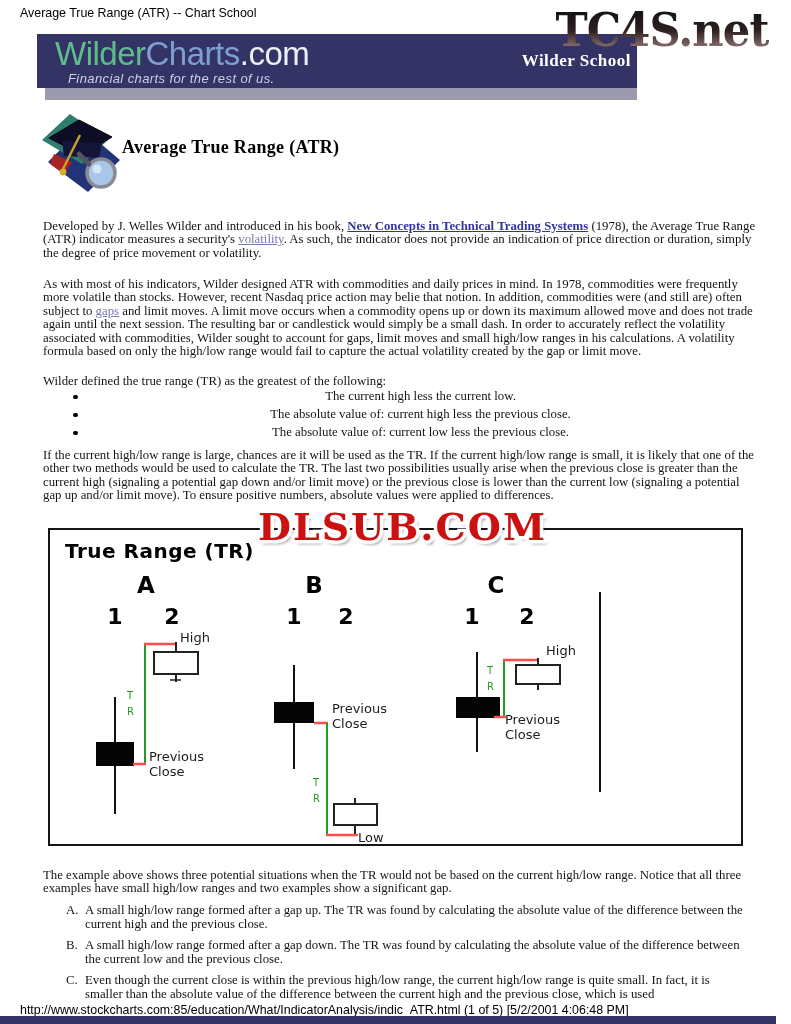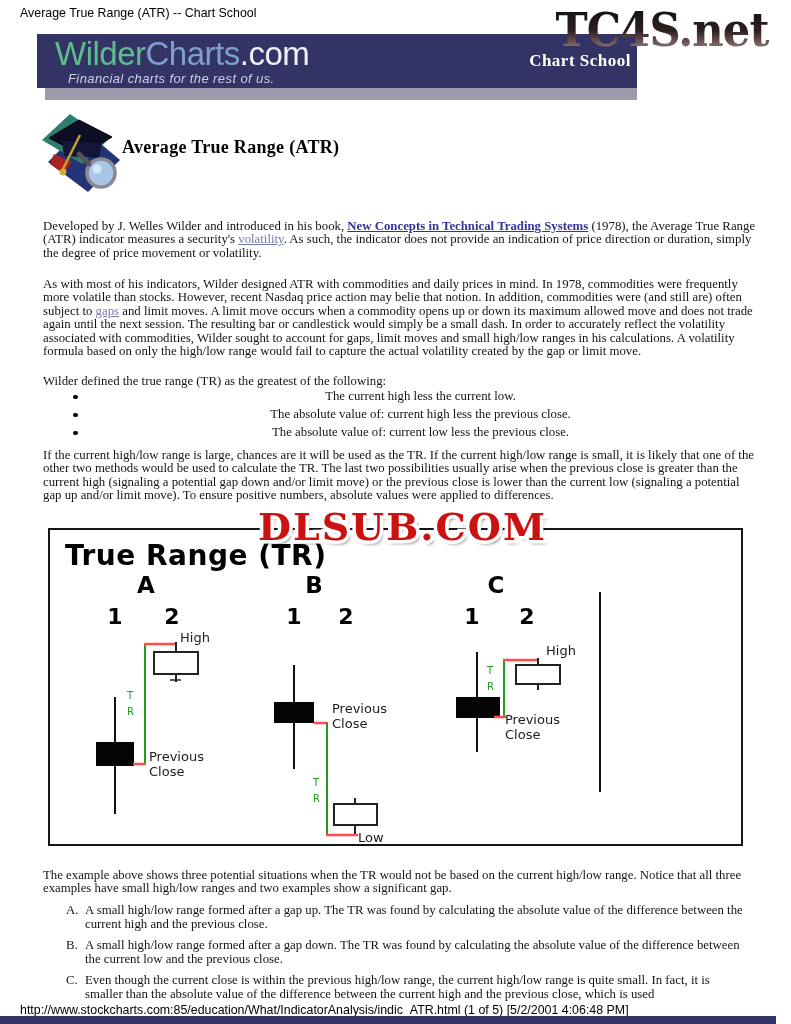--- a/index.html
+++ b/index.html
@@ -60,21 +60,21 @@
   .txlogo span { position:absolute; left:0; top:0; white-space:nowrap; transform:scaleX(.98); transform-origin:left; }
   .txlogo .tx-back { -webkit-text-stroke:8px #ffffff; color:#fff; text-shadow:4px 4px 3px rgba(50,50,50,.5); }
   .txlogo .tx-mid  { -webkit-text-stroke:4px #40100f; color:#40100f; }
   .txlogo .tx-front{ background:linear-gradient(180deg,#d98a84 10%,#c35b57 60%,#b04543 100%);
                      -webkit-background-clip:text; background-clip:text; color:transparent; }
 
   
   .figure { position:absolute; left:48px; top:528px; width:695px; height:318px; border:2px solid #151515; background:#fff; }
   .figure svg { position:absolute; left:0; top:0; }
   .fig-label { position:absolute; font-family:"DejaVu Sans", sans-serif; color:#1b1b1b; }
-  .fig-title { left:15px; top:9px; font-size:28px; font-weight:bold; color:#000; letter-spacing:.5px; }
+  .fig-title { left:15px; top:9px; font-size:20px; font-weight:bold; color:#000; letter-spacing:.5px; }
   .fig-ex { font-size:23px; font-weight:bold; width:30px; text-align:center; top:42px; color:#000; }
   .ex-a { left:81px; } .ex-b { left:249px; } .ex-c { left:431px; }
   .fig-num { font-size:22px; font-weight:bold; width:22px; text-align:center; top:74px; color:#000; }
   .num-a1 { left:54px; } .num-a2 { left:111px; } .num-b1 { left:233px; }
   .num-b2 { left:285px; } .num-c1 { left:411px; } .num-c2 { left:466px; }
   .fig-anno { font-size:13px; line-height:15px; }
   .anno-high-a { left:130px; top:100px; } .anno-pc-a { left:99px; top:219px; width:74px; }
   .anno-pc-b { left:282px; top:171px; width:74px; } .anno-low-b { left:308px; top:300px; }
   .anno-high-c { left:496px; top:113px; } .anno-pc-c { left:455px; top:182px; width:74px; }
   .fig-tr { width:10px; word-break:break-all; line-height:16px; font-size:10px; color:#1f9e1f; }
@@ -85,21 +85,21 @@
 
 <div class="page">
 
   <div class="print-title">Average True Range (ATR) -- Chart School</div>
 
   <div class="tc4s">TC4S.net</div>
 
   <div class="banner">
     <div class="sc-logo"><span class="sc-stock">Wilder</span><span class="sc-charts">Charts</span><span class="sc-com">.com</span></div>
     <div class="sc-tagline">Financial charts for the rest of us.</div>
-    <div class="chart-school">Chart School</div>
+    <div class="chart-school">Wilder School</div>
   </div>
   <div class="gray-strip"></div>
 
   <div class="cap-icon">
     <svg width="82" height="82" viewBox="0 0 82 82">
       <polygon points="42,16 80,48 48,80 8,50" fill="#223377"></polygon>
       <polygon points="30,2 68,28 42,52 2,28" fill="#2f7d6f"></polygon>
       <polygon points="14,42 32,50 24,62 10,52" fill="#aa2222"></polygon>
       <polygon points="39,8 72,25 42,43 9,26" fill="#0d0d26" stroke="#000" stroke-width="1"></polygon>
       <path d="M22,29 L62,31 L59,46 L24,44 Z" fill="#15153a"></path>

